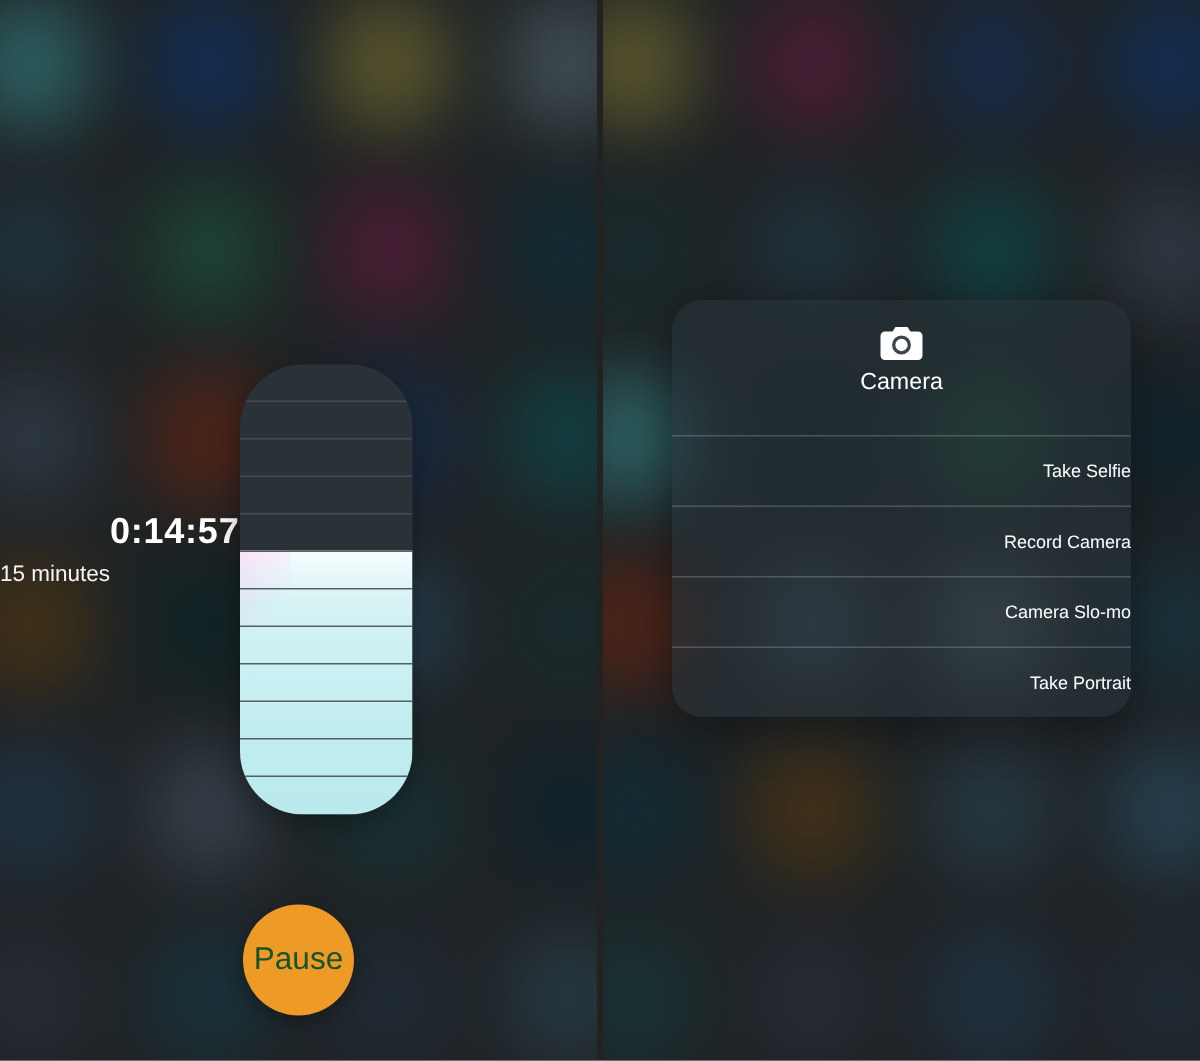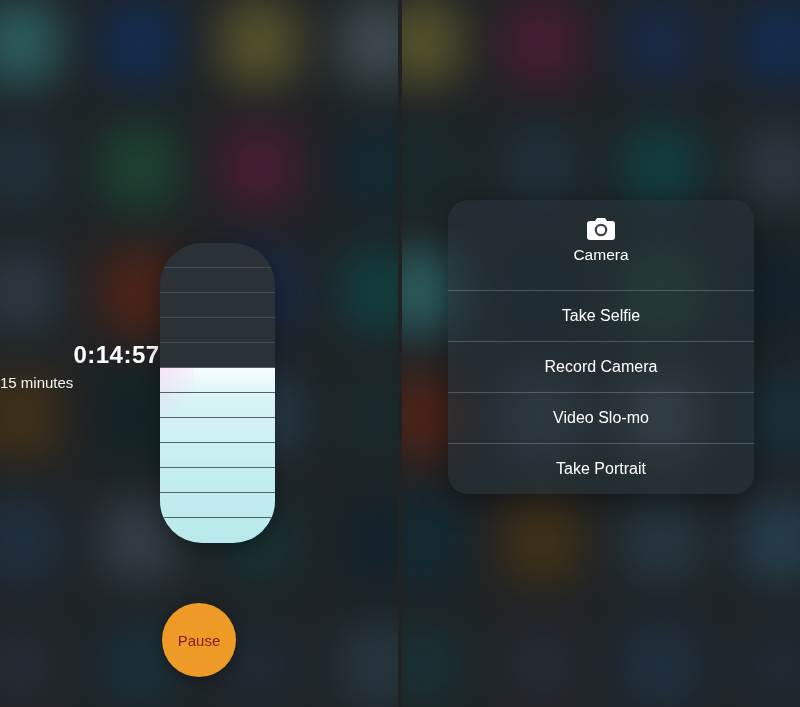--- a/index.html
+++ b/index.html
@@ -28,31 +28,31 @@
         background:#2a3238;box-shadow:0 6px 20px rgba(0,0,0,.35);}
   .dial .fill{position:absolute;left:0;right:0;bottom:0;height:58.5%;
               background:linear-gradient(180deg,#f7fdff 0%,#d6f2f4 20%,#c4eef1 60%,#b9e9ec 100%);}
   .dial .fill::before{content:"";position:absolute;left:0;top:0;width:30%;height:30%;
               background:linear-gradient(135deg,rgba(255,180,230,.35),transparent 70%);}
   .dial .ticks{position:absolute;inset:0;display:flex;flex-direction:column;}
   .dial .ticks div{flex:1;border-top:1px solid rgba(70,80,86,.9);}
   .dial .ticks div:first-child{border-top:none;}
 
   .pause{position:absolute;left:50%;transform:translateX(-50%);bottom:30px;width:74px;height:74px;border-radius:50%;
-         background:#ee9a26;color:#7f1d1d;display:flex;align-items:center;justify-content:center;font-size:15px;
+         background:#ee9a26;color:#14532d;display:flex;align-items:center;justify-content:center;font-size:21px;
          box-shadow:0 4px 12px rgba(0,0,0,.3);border:none;cursor:pointer;}
 
   
   .menu{position:absolute;left:50%;top:200px;transform:translateX(-50%);width:306px;border-radius:20px;
         overflow:hidden;background:rgba(40,52,60,.55);backdrop-filter:blur(2px);
         box-shadow:0 8px 30px rgba(0,0,0,.35);}
   .menu .hdr{padding:18px 0 26px;text-align:center;color:#fff;border-bottom:1px solid rgba(255,255,255,.2);}
   .menu .hdr .cam{display:block;margin:0 auto 6px;}
   .menu .hdr span{font-size:15.5px;}
-  .menu .item{display:block;width:100%;padding:16px 0;text-align:center;color:#fff;font-size:16px;
+  .menu .item{display:block;width:100%;padding:16px 0;text-align:right;color:#fff;font-size:12px;
               background:transparent;border:none;border-bottom:1px solid rgba(255,255,255,.2);cursor:pointer;}
   .menu .item:last-child{border-bottom:none;}
 </style>
 </head>
 <body>
 
 <div class="stage">
 
   <div class="phone left">
     <div class="bg" aria-hidden="true">
@@ -141,18 +141,18 @@
     <div class="menu">
       <div class="hdr">
         <svg class="cam" width="30" height="22" viewBox="0 0 30 22">
           <path fill="#fff" d="M11 0h8l2 3h5a3 3 0 0 1 3 3v13a3 3 0 0 1-3 3H4a3 3 0 0 1-3-3V6a3 3 0 0 1 3-3h5l2-3z"></path>
           <circle cx="15" cy="12" r="5.2" fill="none" stroke="#3a4650" stroke-width="2.2"></circle>
         </svg>
         <span>Camera</span>
       </div>
       <button class="item">Take Selfie</button>
       <button class="item">Record Camera</button>
-      <button class="item">Video Slo-mo</button>
+      <button class="item">Camera Slo-mo</button>
       <button class="item">Take Portrait</button>
     </div>
   </div>
 
 </div>
 
 </body></html>

